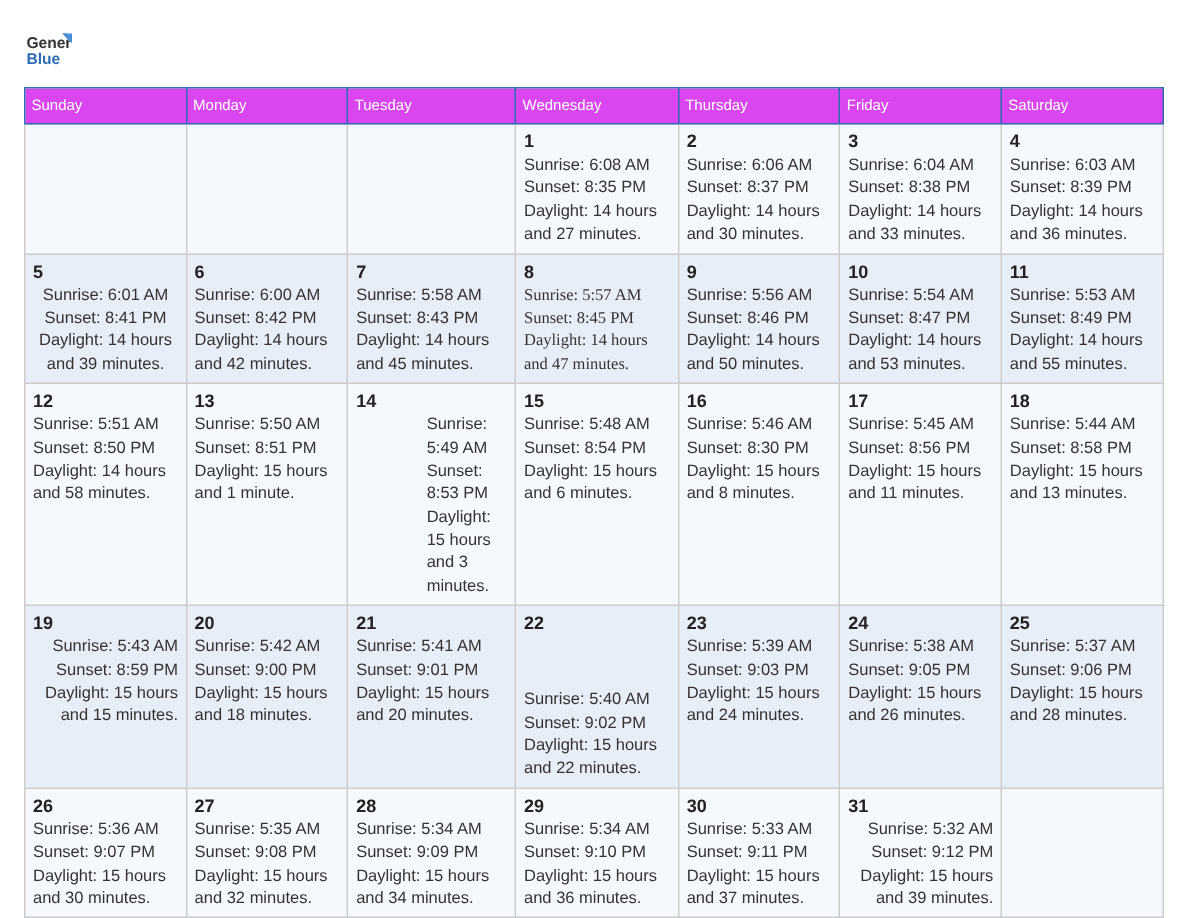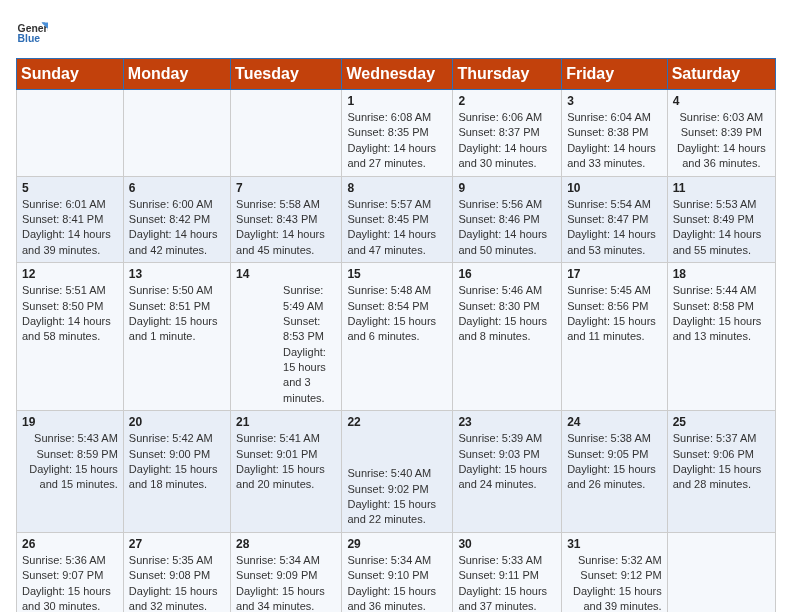--- a/index.html
+++ b/index.html
@@ -36,26 +36,26 @@
     .sub-title {
       font-size: 16px;
       color: #333;
     }
     .calendar {
       width: 100%;
       border-collapse: collapse;
       font-size: 11px;
     }
     .calendar thead th {
-      background-color: #c2410c;
+      background-color: #d946ef;
       color: #fff;
       padding: 6px 4px;
       text-align: left;
-      font-size: 16px;
-      font-weight: bold;
+      font-size: 10px;
+      font-weight: normal;
       border: 1px solid #2e6db4;
     }
     .calendar tbody td {
       border: 1px solid #ccc;
       vertical-align: top;
       padding: 4px 5px;
       width: 113px;
       min-height: 80px;
     }
     .calendar tbody tr:nth-child(odd) td {
@@ -131,51 +131,51 @@
         </td>
         <td>
           <span class="day-number">3</span>
           <div class="day-info" style="white-space: pre-line;">Sunrise: 6:04 AM
 Sunset: 8:38 PM
 Daylight: 14 hours
 and 33 minutes.</div>
         </td>
         <td>
           <span class="day-number">4</span>
-          <div class="day-info" style="white-space: pre-line; text-align: center;">Sunrise: 6:03 AM
+          <div class="day-info" style="white-space: pre-line;">Sunrise: 6:03 AM
 Sunset: 8:39 PM
 Daylight: 14 hours
 and 36 minutes.</div>
         </td>
       </tr>
       <tr>
         <td>
           <span class="day-number">5</span>
-          <div class="day-info" style="white-space: pre-line;">Sunrise: 6:01 AM
+          <div class="day-info" style="white-space: pre-line; text-align: center;">Sunrise: 6:01 AM
 Sunset: 8:41 PM
 Daylight: 14 hours
 and 39 minutes.</div>
         </td>
         <td>
           <span class="day-number">6</span>
           <div class="day-info" style="white-space: pre-line;">Sunrise: 6:00 AM
 Sunset: 8:42 PM
 Daylight: 14 hours
 and 42 minutes.</div>
         </td>
         <td>
           <span class="day-number">7</span>
           <div class="day-info" style="white-space: pre-line;">Sunrise: 5:58 AM
 Sunset: 8:43 PM
 Daylight: 14 hours
 and 45 minutes.</div>
         </td>
         <td>
           <span class="day-number">8</span>
-          <div class="day-info" style="white-space: pre-line;">Sunrise: 5:57 AM
+          <div class="day-info" style="white-space: pre-line; font-family: Liberation Serif, serif;">Sunrise: 5:57 AM
 Sunset: 8:45 PM
 Daylight: 14 hours
 and 47 minutes.</div>
         </td>
         <td>
           <span class="day-number">9</span>
           <div class="day-info" style="white-space: pre-line;">Sunrise: 5:56 AM
 Sunset: 8:46 PM
 Daylight: 14 hours
 and 50 minutes.</div>

